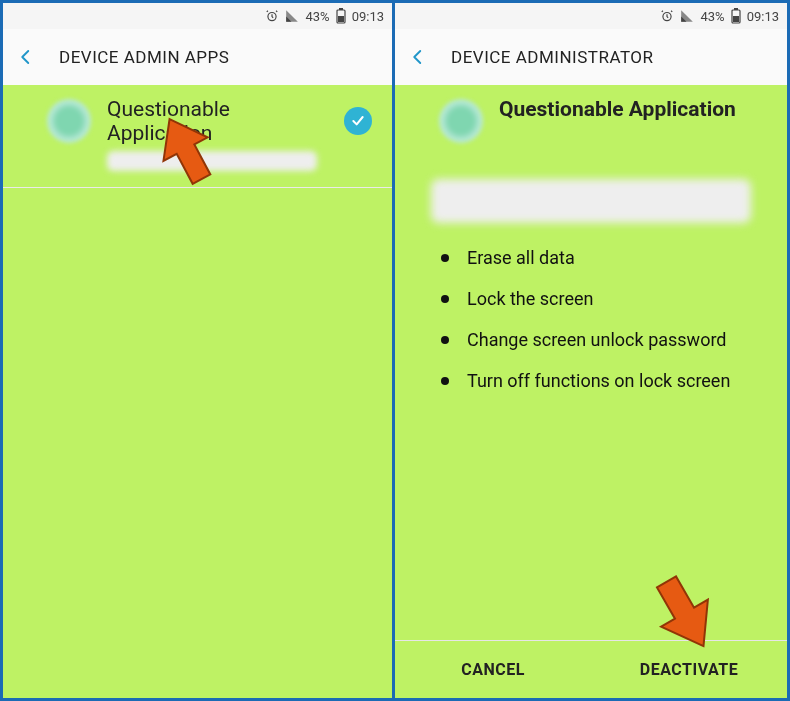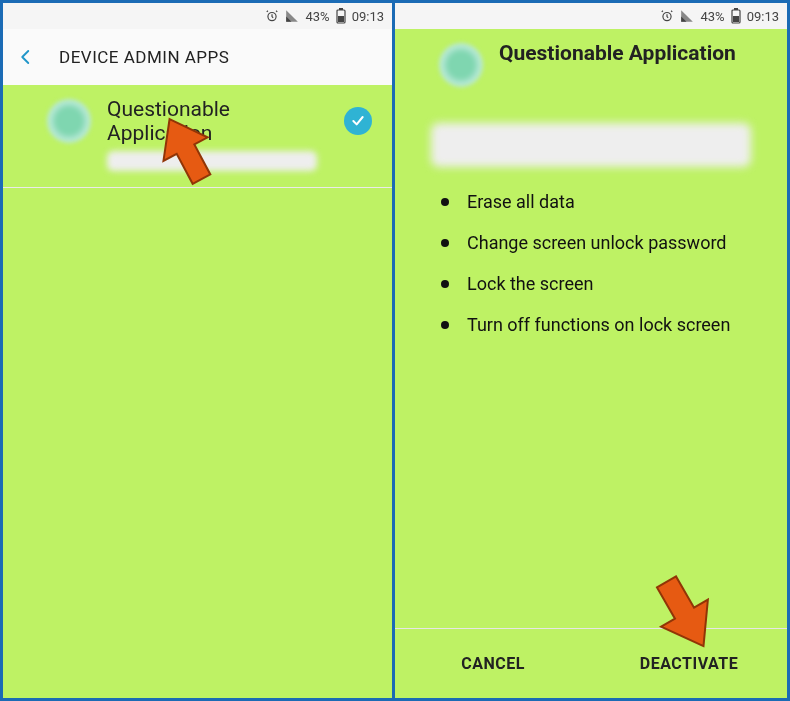--- a/index.html
+++ b/index.html
@@ -124,21 +124,21 @@
   }
   .bullet {
     width:8px; height:8px; border-radius:50%;
     background:#111; flex-shrink:0;
   }
   .perm-text { font-size:18px; font-weight:400; color:#111; }
 
   
   .bottom-bar {
     margin-top:auto;
-    height:70px;
+    height:58px;
     border-top:1px solid #e6e6e6;
     display:flex;
   }
   .bottom-btn {
     flex:1;
     display:flex; align-items:center; justify-content:center;
     font-size:16px; font-weight:700;
     letter-spacing:.5px;
     color:#222;
     cursor:pointer;
@@ -258,42 +258,50 @@
       <span class="sb-icon">
         <svg width="10" height="16" viewBox="0 0 10 16">
             <rect x="1" y="2" width="8" height="13" rx="1" fill="none" stroke="#444" stroke-width="1.2"></rect>
             <rect x="3" y="0" width="4" height="2" fill="#444"></rect>
             <rect x="2" y="8" width="6" height="6" fill="#444"></rect>
           </svg>
       </span>
       <span>09:13</span>
     </div>
 
+    <div class="header">
+      <span class="back-arrow">
+        <svg width="18" height="18" viewBox="0 0 24 24">
+            <path d="M15 4l-8 8 8 8" fill="none" stroke="#2196c9" stroke-width="2.5" stroke-linecap="round" stroke-linejoin="round"></path>
+          </svg>
+      </span>
+      <span class="header-title">DEVICE ADMINISTRATOR</span>
+    </div>
 
     <div class="app-row noborder">
       <div class="app-icon"></div>
       <div class="app-text">
         <span class="app-name bold">Questionable Application</span>
       </div>
     </div>
 
     <div class="perm-block">
       <div class="blur-desc"></div>
       <ul class="perm-list">
         <li class="perm-item">
           <span class="bullet"></span>
           <span class="perm-text">Erase all data</span>
         </li>
         <li class="perm-item">
           <span class="bullet"></span>
-          <span class="perm-text">Change screen unlock password</span>
+          <span class="perm-text">Lock the screen</span>
         </li>
         <li class="perm-item">
           <span class="bullet"></span>
-          <span class="perm-text">Lock the screen</span>
+          <span class="perm-text">Change screen unlock password</span>
         </li>
         <li class="perm-item">
           <span class="bullet"></span>
           <span class="perm-text">Turn off functions on lock screen</span>
         </li>
       </ul>
     </div>
 
     <div class="bottom-bar">
       <div class="bottom-btn">CANCEL</div>

